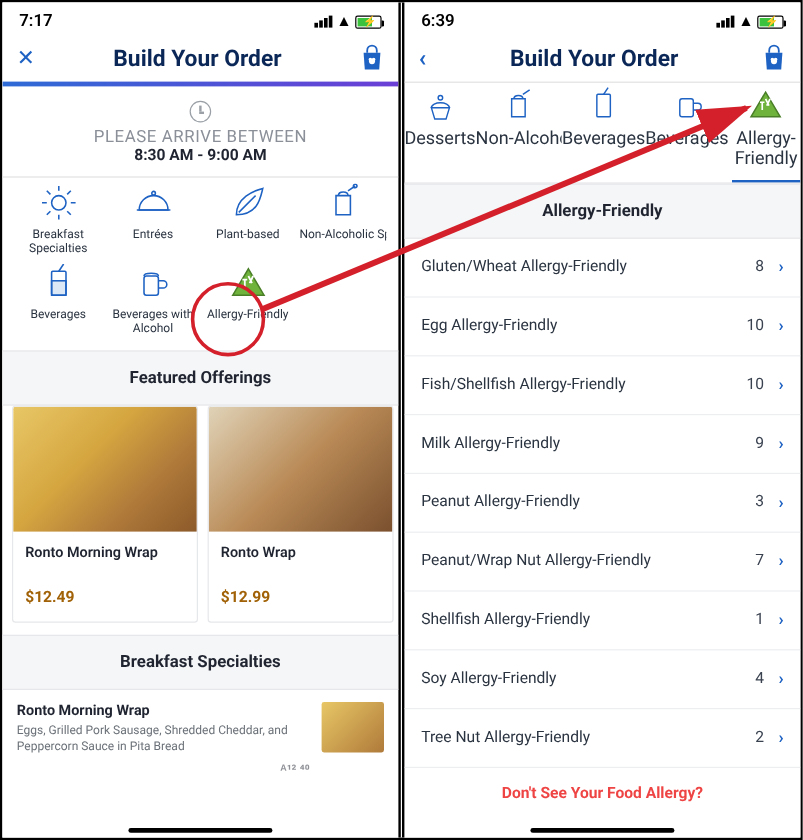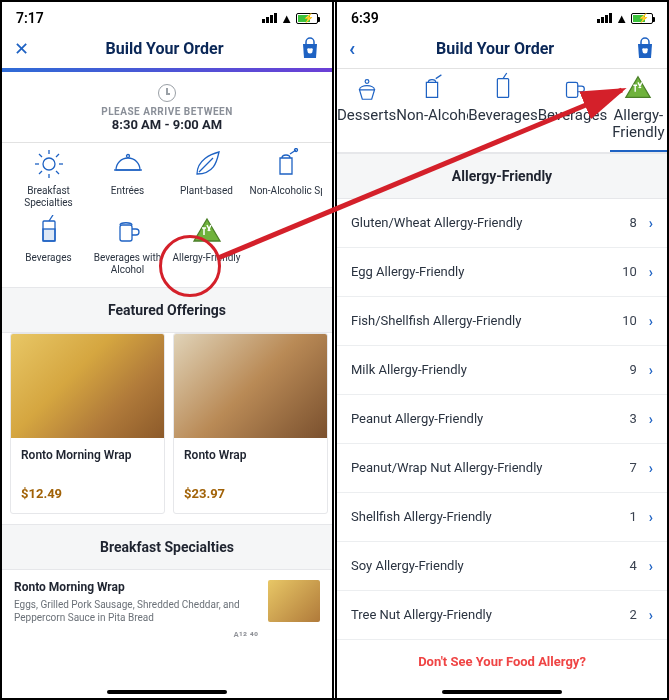--- a/index.html
+++ b/index.html
@@ -13,34 +13,34 @@
   .statusbar .icons { display: flex; gap: 3px; align-items: center; }
   .sigbars { display: flex; align-items: flex-end; gap: 1px; }
   .sigbars span { width: 3px; background: #000; display: inline-block; }
   .wifi { font-size: 13px; }
   .battery { width: 22px; height: 11px; border: 1px solid #000; border-radius: 2px; position: relative; }
   .battery::after { content: ""; position: absolute; right: -3px; top: 3px; width: 2px; height: 5px; background: #000; border-radius: 0 1px 1px 0; }
   .battery .fill { position: absolute; left: 1px; top: 1px; bottom: 1px; width: 60%; background: #3cc23c; }
   .bolt { position: absolute; left: 6px; top: -1px; font-size: 9px; color: #000; }
 
   .header { display: flex; align-items: center; justify-content: space-between; padding: 6px 12px 8px; }
-  .header .title { font-size: 16px; font-weight: 700; color: #0a2757; }
+  .header .title { font-size: 19px; font-weight: 700; color: #0a2757; }
   .header .close { color: #1e62c3; font-size: 18px; font-weight: 300; }
   .header .back { color: #1e62c3; font-size: 20px; font-weight: 700; }
   .bag { width: 20px; height: 24px; position: relative; }
   .bag svg { width: 100%; height: 100%; }
 
   .gradient-bar { height: 4px; background: linear-gradient(90deg, #2e6bd6 0%, #6b3fd6 100%); }
   .thin-rule { height: 1px; background: #e2e2e2; }
 
   .arrive { text-align: center; padding: 12px 0 10px; }
   .arrive .clock { width: 18px; height: 18px; border: 1.5px solid #9aa0a6; border-radius: 50%; position: relative; margin: 0 auto 4px; }
   .arrive .clock::before { content: ""; position: absolute; left: 7px; top: 3px; width: 1.5px; height: 5px; background: #9aa0a6; }
   .arrive .clock::after { content: ""; position: absolute; left: 7px; top: 8px; width: 4px; height: 1.5px; background: #9aa0a6; }
-  .arrive .lbl { font-size: 10px; letter-spacing: 0.5px; color: #8a8f98; font-weight: 700; }
+  .arrive .lbl { font-size: 14px; letter-spacing: 0.5px; color: #8a8f98; font-weight: 400; }
   .arrive .time { font-size: 13px; font-weight: 700; color: #1f2430; }
 
   .cat-grid { display: grid; grid-template-columns: repeat(4, 1fr); gap: 6px 2px; padding: 4px 8px 12px; }
   .cat { text-align: center; font-size: 10px; color: #2a3340; line-height: 1.15; }
   .cat .icon { width: 34px; height: 34px; margin: 0 auto 4px; display: flex; align-items: center; justify-content: center; }
   .cat svg { width: 32px; height: 32px; stroke: #1e62c3; fill: none; stroke-width: 1.3; }
   .cat.allergy svg { fill: #5aa02c; stroke: #3a6f1c; }
   .cat-label { display: block; }
 
   .section-head { background: #f5f6f7; text-align: center; font-weight: 700; font-size: 14px; color: #1f2430; padding: 14px 0; border-top: 1px solid #e6e7ea; border-bottom: 1px solid #e6e7ea; }
@@ -212,21 +212,21 @@
 
     <div class="offerings">
       <div class="card">
         <div class="img ronto1"></div>
         <div class="name">Ronto Morning Wrap</div>
         <div class="price">$12.49</div>
       </div>
       <div class="card">
         <div class="img ronto2"></div>
         <div class="name">Ronto Wrap</div>
-        <div class="price">$23.97</div>
+        <div class="price">$12.99</div>
       </div>
     </div>
 
     <div class="section-head" style="margin-top:10px">Breakfast Specialties</div>
 
     <div class="bs-item">
       <div class="txt">
         <div class="nm">Ronto Morning Wrap</div>
         <div class="desc">Eggs, Grilled Pork Sausage, Shredded Cheddar, and Peppercorn Sauce in Pita Bread</div>
         <div class="pr" style="margin-top:6px; opacity:0.5">ᴬ¹² ⁴⁰</div>

